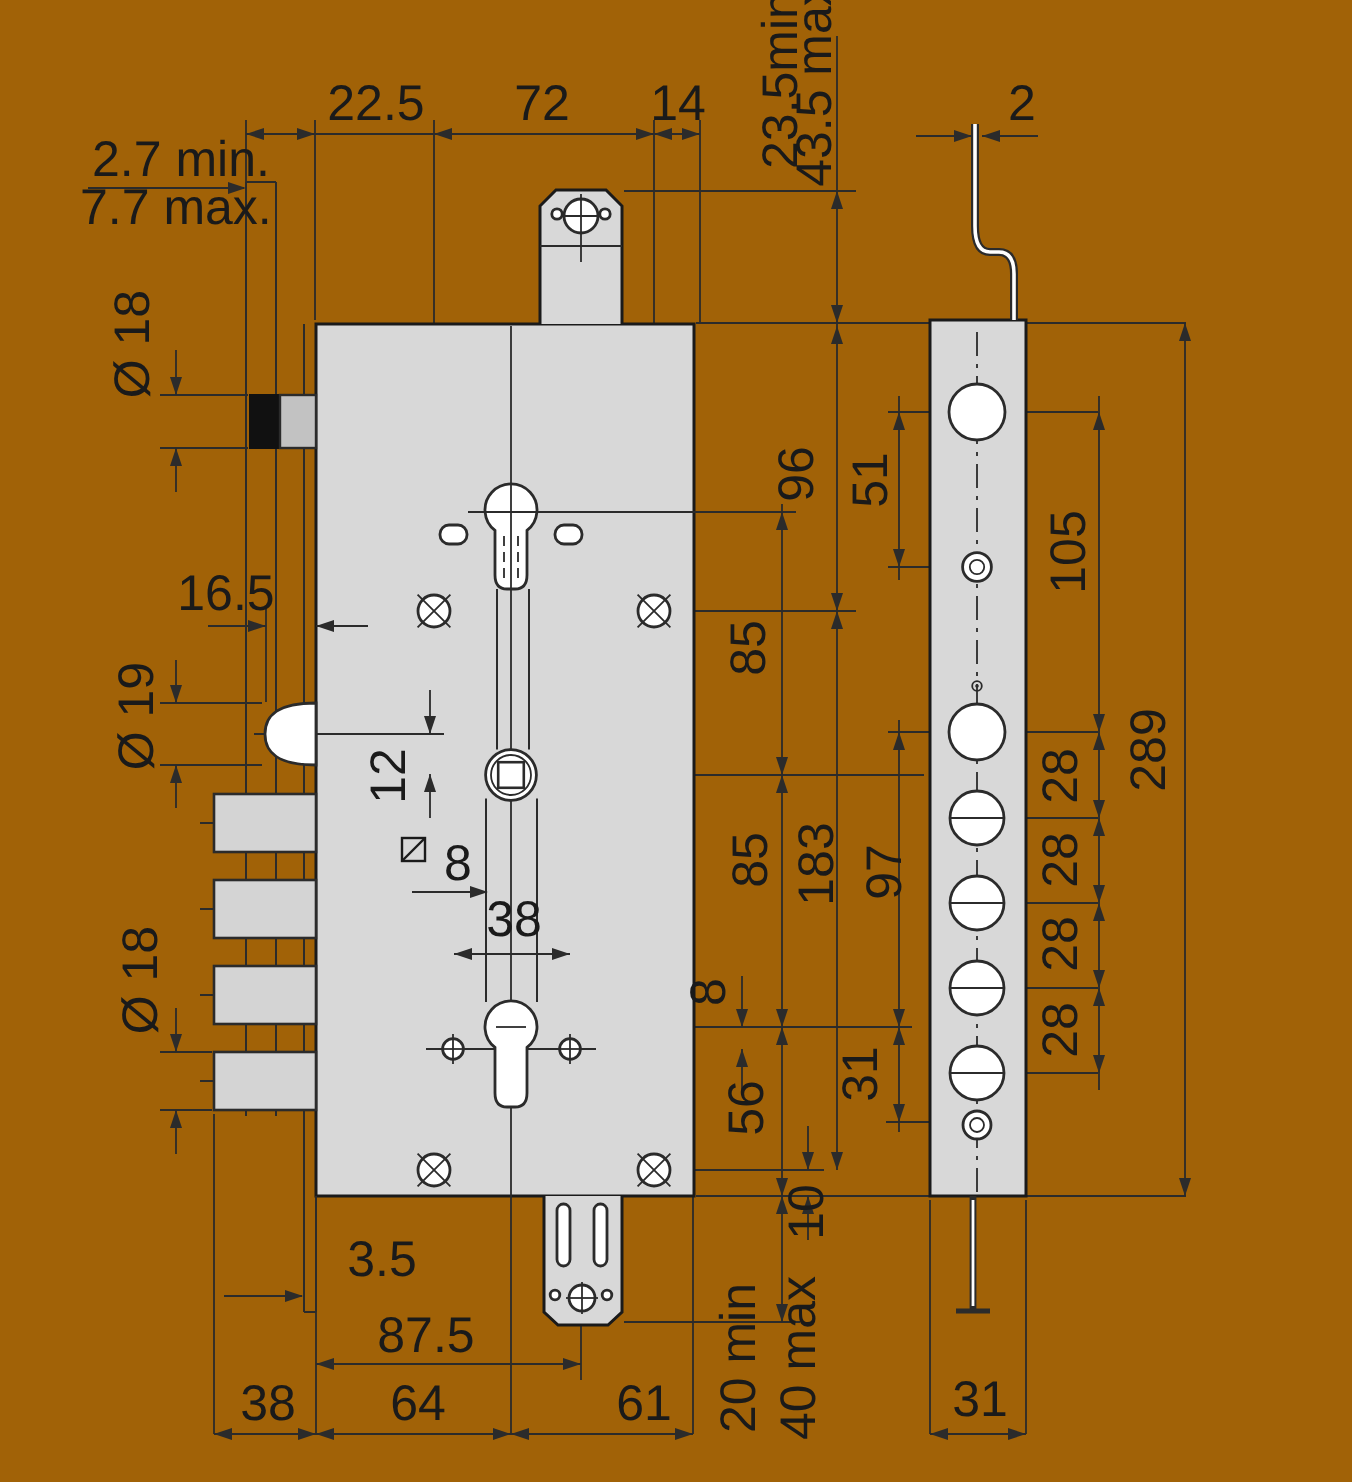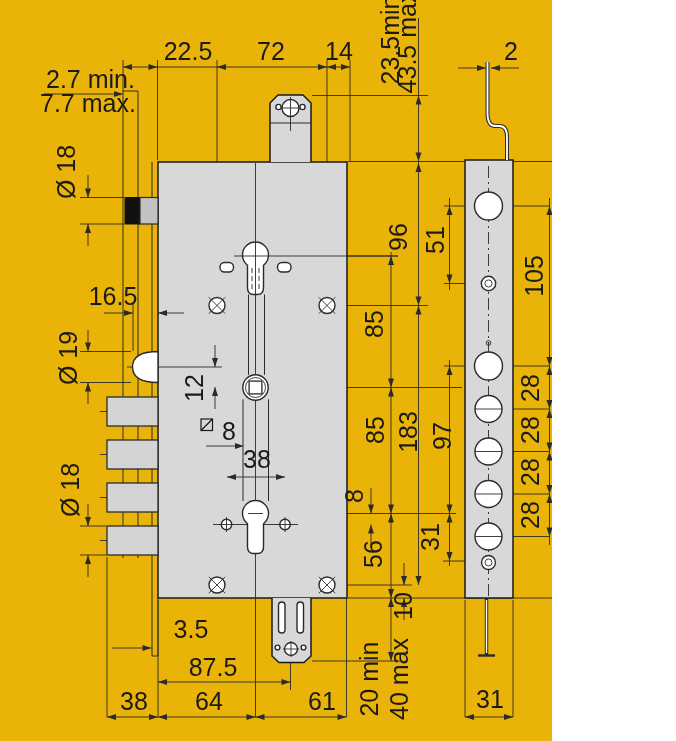--- a/index.html
+++ b/index.html
@@ -1,16 +1,16 @@
 <!DOCTYPE html>
 <html><head>
 <meta charset="utf-8">
 <style>
   html,body{margin:0;padding:0;background:#ffffff;}
-  .stage{width:552px;height:741px;position:relative;background:#eab308;overflow:hidden;}
+  .stage{width:676px;height:741px;position:relative;background:#a16207;overflow:hidden;}
   svg{display:block;}
   text{font-family:"Liberation Sans","DejaVu Sans",sans-serif;font-size:25px;fill:#1a1a1a;}
   .thin{stroke:#2b2b2b;stroke-width:1;fill:none;}
   .hair{stroke:#2b2b2b;stroke-width:0.9;fill:none;}
   .arrow{fill:#2b2b2b;stroke:none;}
   .part{fill:#d8d8d8;stroke:#1a1a1a;stroke-width:1.5;}
   .hole{fill:#ffffff;stroke:#2b2b2b;stroke-width:1.4;}
   .dashdot{stroke:#2b2b2b;stroke-width:0.9;fill:none;stroke-dasharray:12 4 2 4;}
 </style>
 </head>

